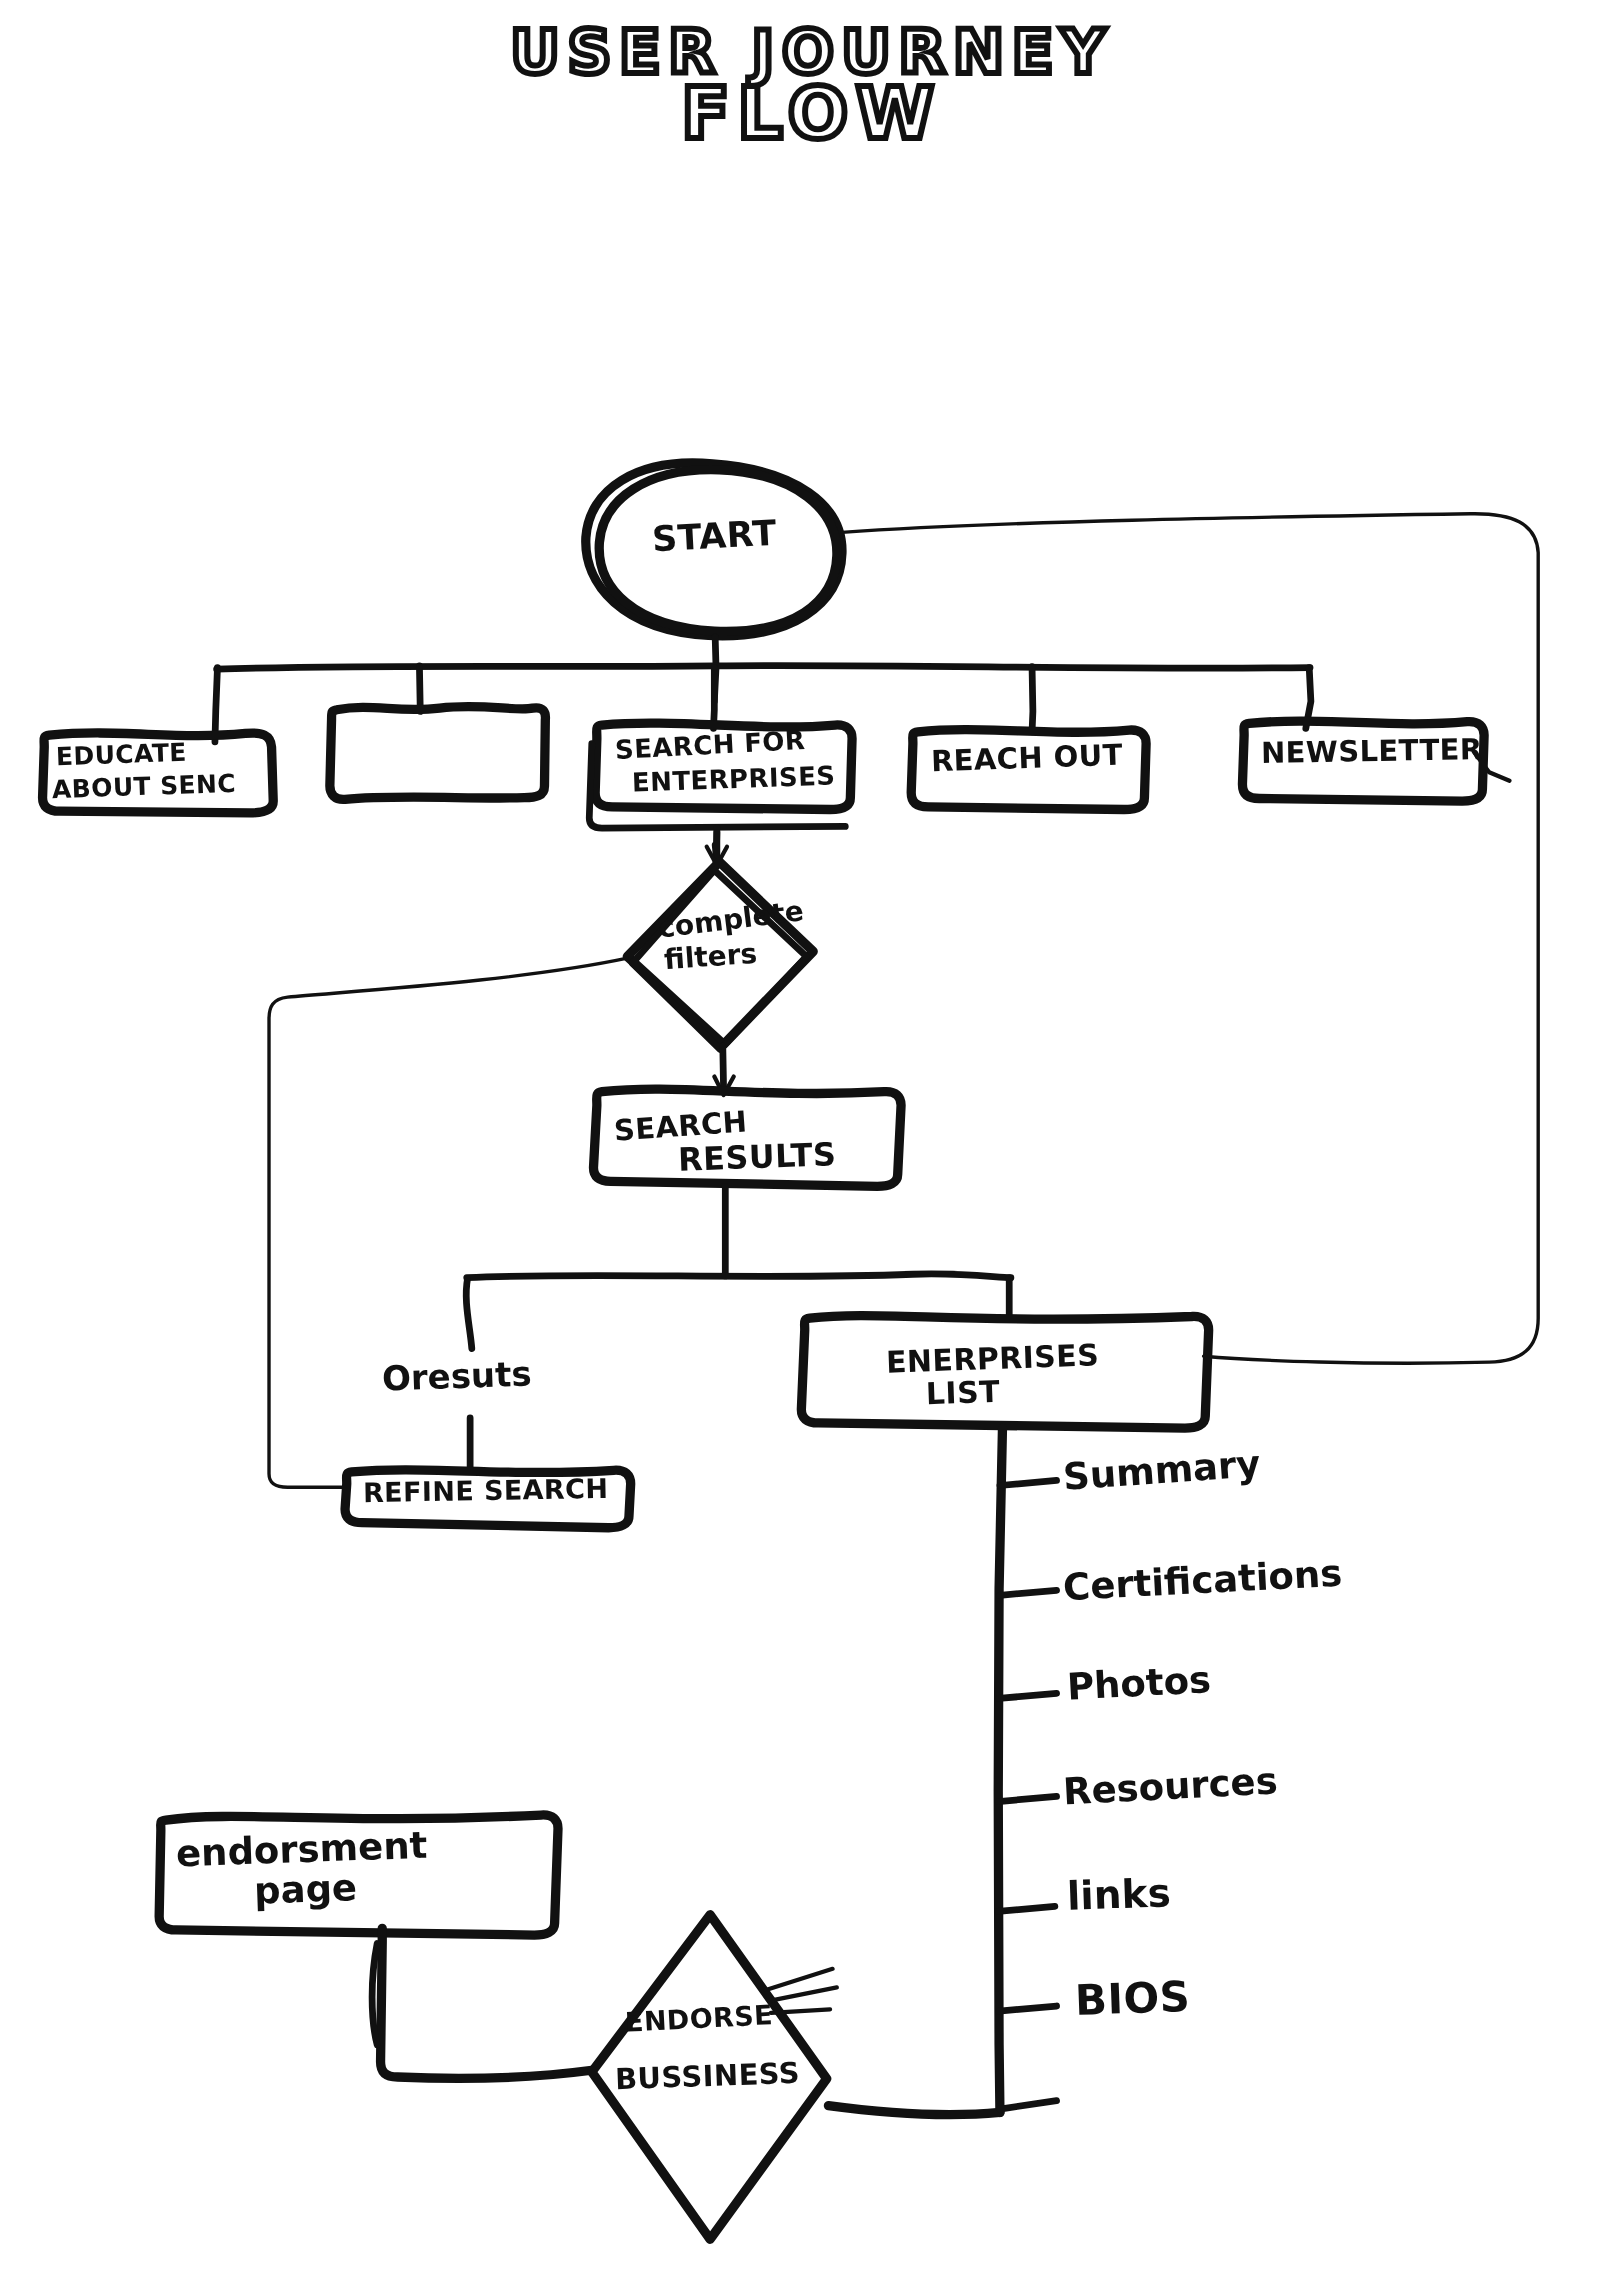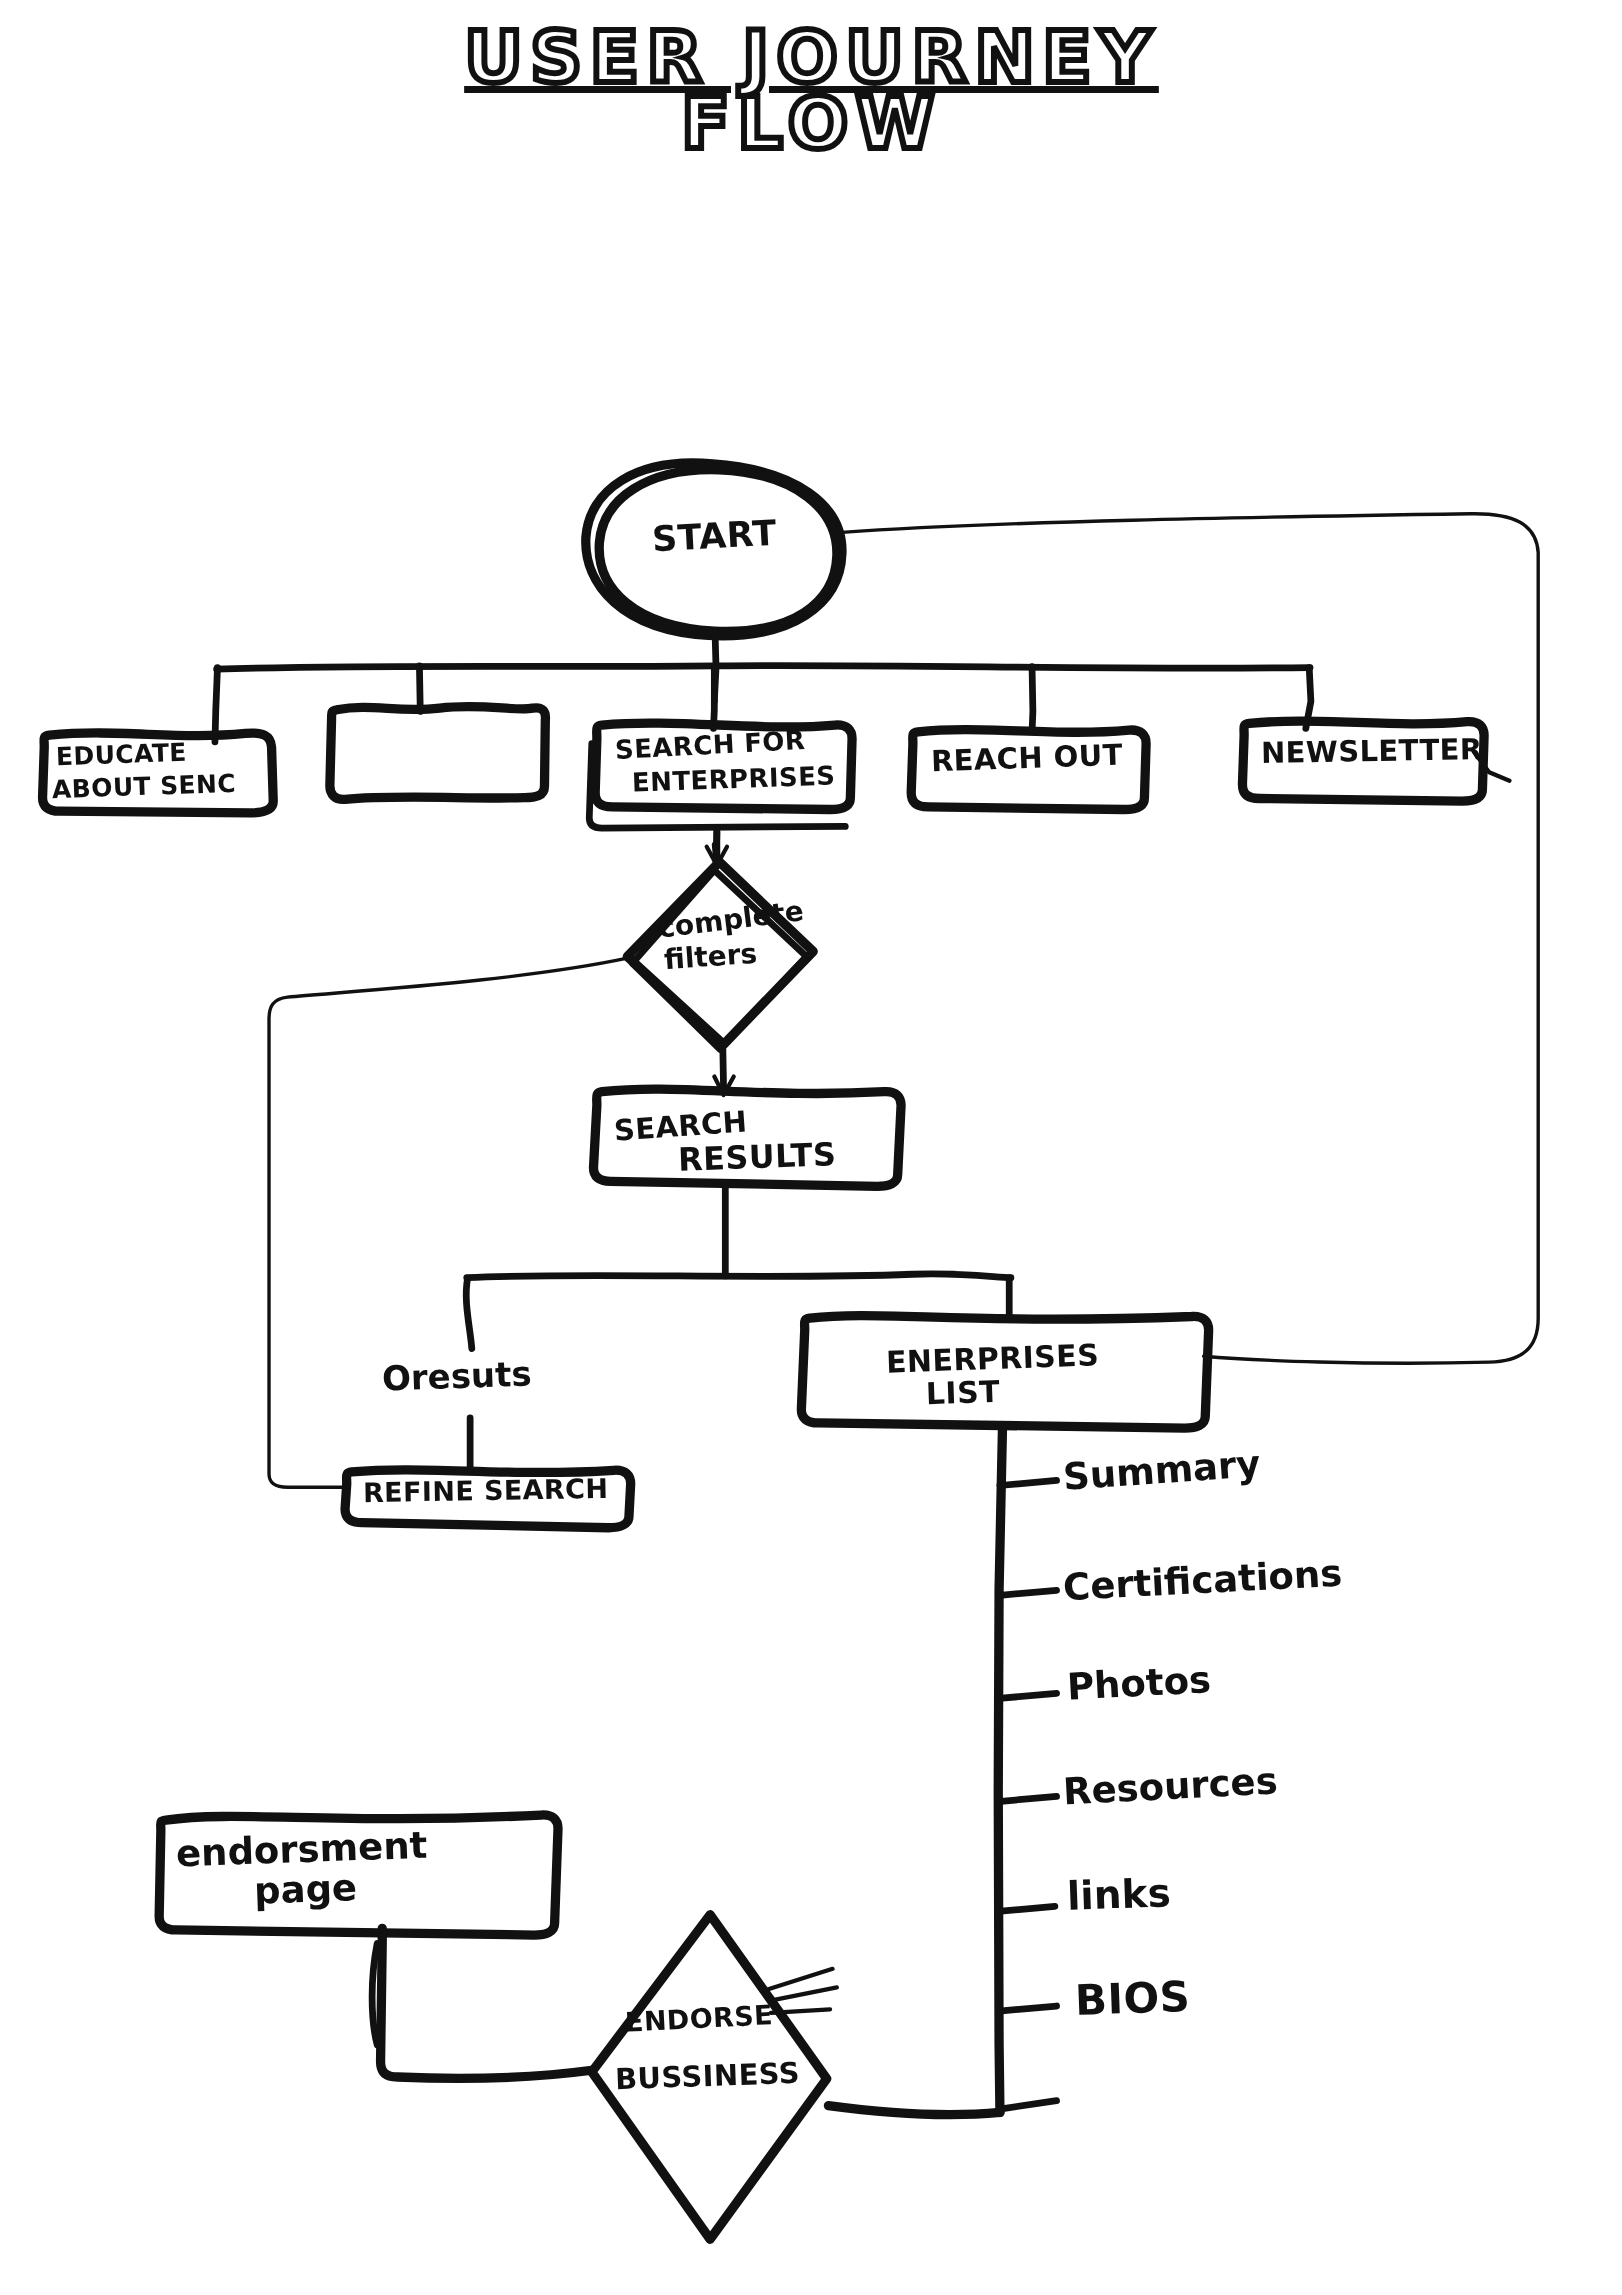--- a/index.html
+++ b/index.html
@@ -13,21 +13,21 @@
   .thin{stroke-width:5;}
   .hair{stroke-width:4;}
   .txt{position:absolute;white-space:pre;color:#111;
        font-family:"DejaVu Sans", sans-serif;font-weight:700;line-height:1.02;}
   .hand{font-family:"DejaVu Sans", sans-serif;font-weight:700;letter-spacing:0.4px;}
   .lower{font-weight:600;letter-spacing:0px;}
   #title-wrap{position:absolute;left:0;top:24px;width:1623px;text-align:center;}
   .titleline{font-family:"DejaVu Sans", sans-serif;font-weight:700;
      color:#ffffff;-webkit-text-stroke:6px #111111;
      letter-spacing:7.6px;line-height:0.93;}
-  #t1{font-size:72px;text-decoration:underline;}
+  #t1{font-size:61px;}
   #t2{font-size:71px;}
 </style>
 </head>
 <body>
 
 <div id="sheet">
 
   <div id="title-wrap">
     <div class="titleline" id="t1">USER JOURNEY</div>
     <div class="titleline" id="t2">FLOW</div>

